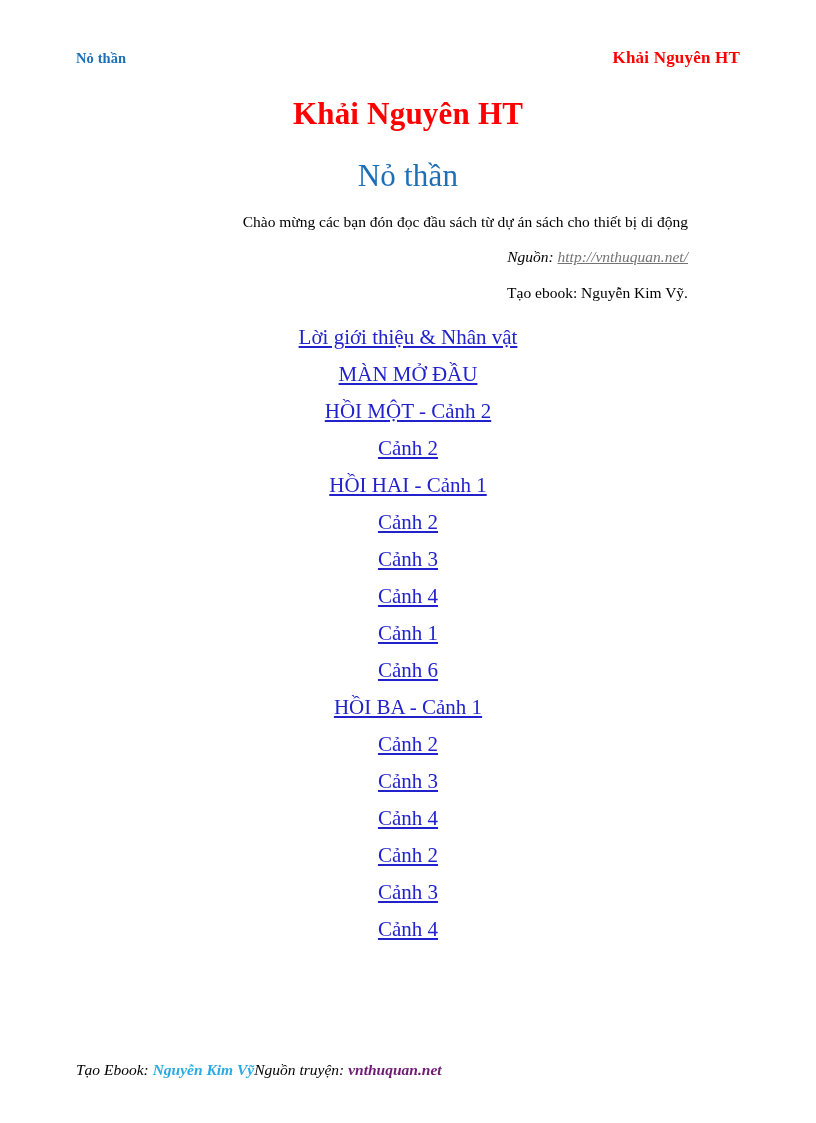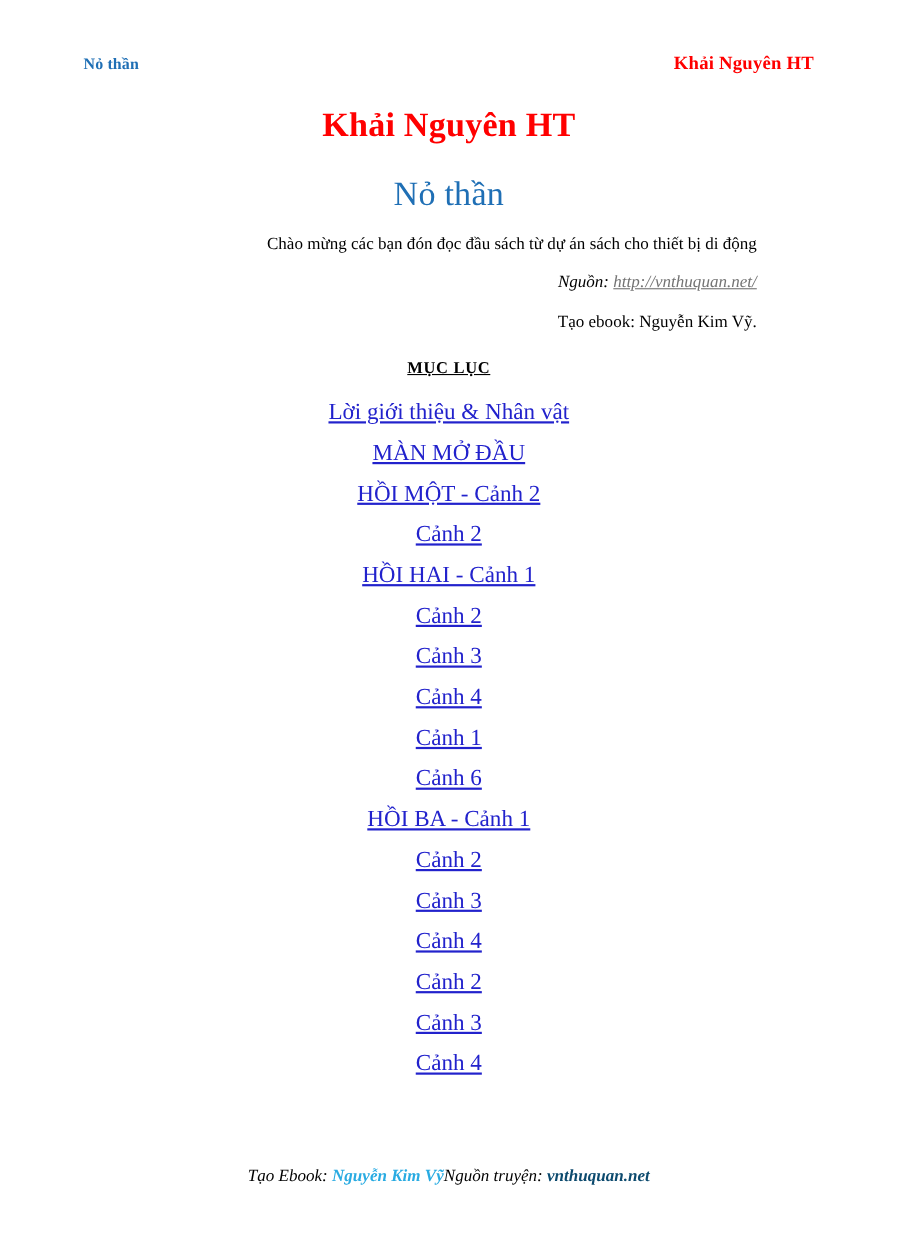--- a/index.html
+++ b/index.html
@@ -132,36 +132,36 @@
     cursor: pointer;
   }
 
   
   .running-footer {
     position: absolute;
     bottom: 44px;
     left: 76px;
     right: 76px;
     display: flex;
-    justify-content: center;
+    justify-content: flex-start;
     align-items: baseline;
     font-size: 15.5px;
     font-style: italic;
   }
   .footer-left, .footer-right { white-space: nowrap; }
   .footer-label { font-style: italic; color: #000000; }
   .footer-ebook-author {
     font-style: italic;
     font-weight: 700;
     color: #29ABE2;
   }
   .footer-source-name {
     font-style: italic;
     font-weight: 700;
-    color: #0c4a6e;
+    color: #701a75;
   }
 </style>
 </head>
 <body>
 
 <div class="page">
 
   <div class="running-header">
     <span class="header-left">Nỏ thần</span>
     <span class="header-right">Khải Nguyên HT</span>
@@ -174,21 +174,20 @@
 
   <div class="intro">
     <p class="intro-line welcome">Chào mừng các bạn đón đọc đầu sách từ dự án sách cho thiết bị di động</p>
     <p class="intro-line source">
       <span class="source-label">Nguồn: </span><a class="source-link" href="#">http://vnthuquan.net/</a>
     </p>
     <p class="intro-line maker">Tạo ebook: Nguyễn Kim Vỹ.</p>
   </div>
 
   <div class="toc">
-    <div class="toc-heading">MỤC LỤC</div>
     <ul class="toc-list" id="toc-list">
         <li class="toc-item"><a class="toc-link" href="#">Lời giới thiệu &amp; Nhân vật</a></li>
         <li class="toc-item"><a class="toc-link" href="#">MÀN MỞ ĐẦU</a></li>
         <li class="toc-item"><a class="toc-link" href="#">HỒI MỘT - Cảnh 2</a></li>
         <li class="toc-item"><a class="toc-link" href="#">Cảnh 2</a></li>
         <li class="toc-item"><a class="toc-link" href="#">HỒI HAI - Cảnh 1</a></li>
         <li class="toc-item"><a class="toc-link" href="#">Cảnh 2</a></li>
         <li class="toc-item"><a class="toc-link" href="#">Cảnh 3</a></li>
         <li class="toc-item"><a class="toc-link" href="#">Cảnh 4</a></li>
         <li class="toc-item"><a class="toc-link" href="#">Cảnh 1</a></li>

